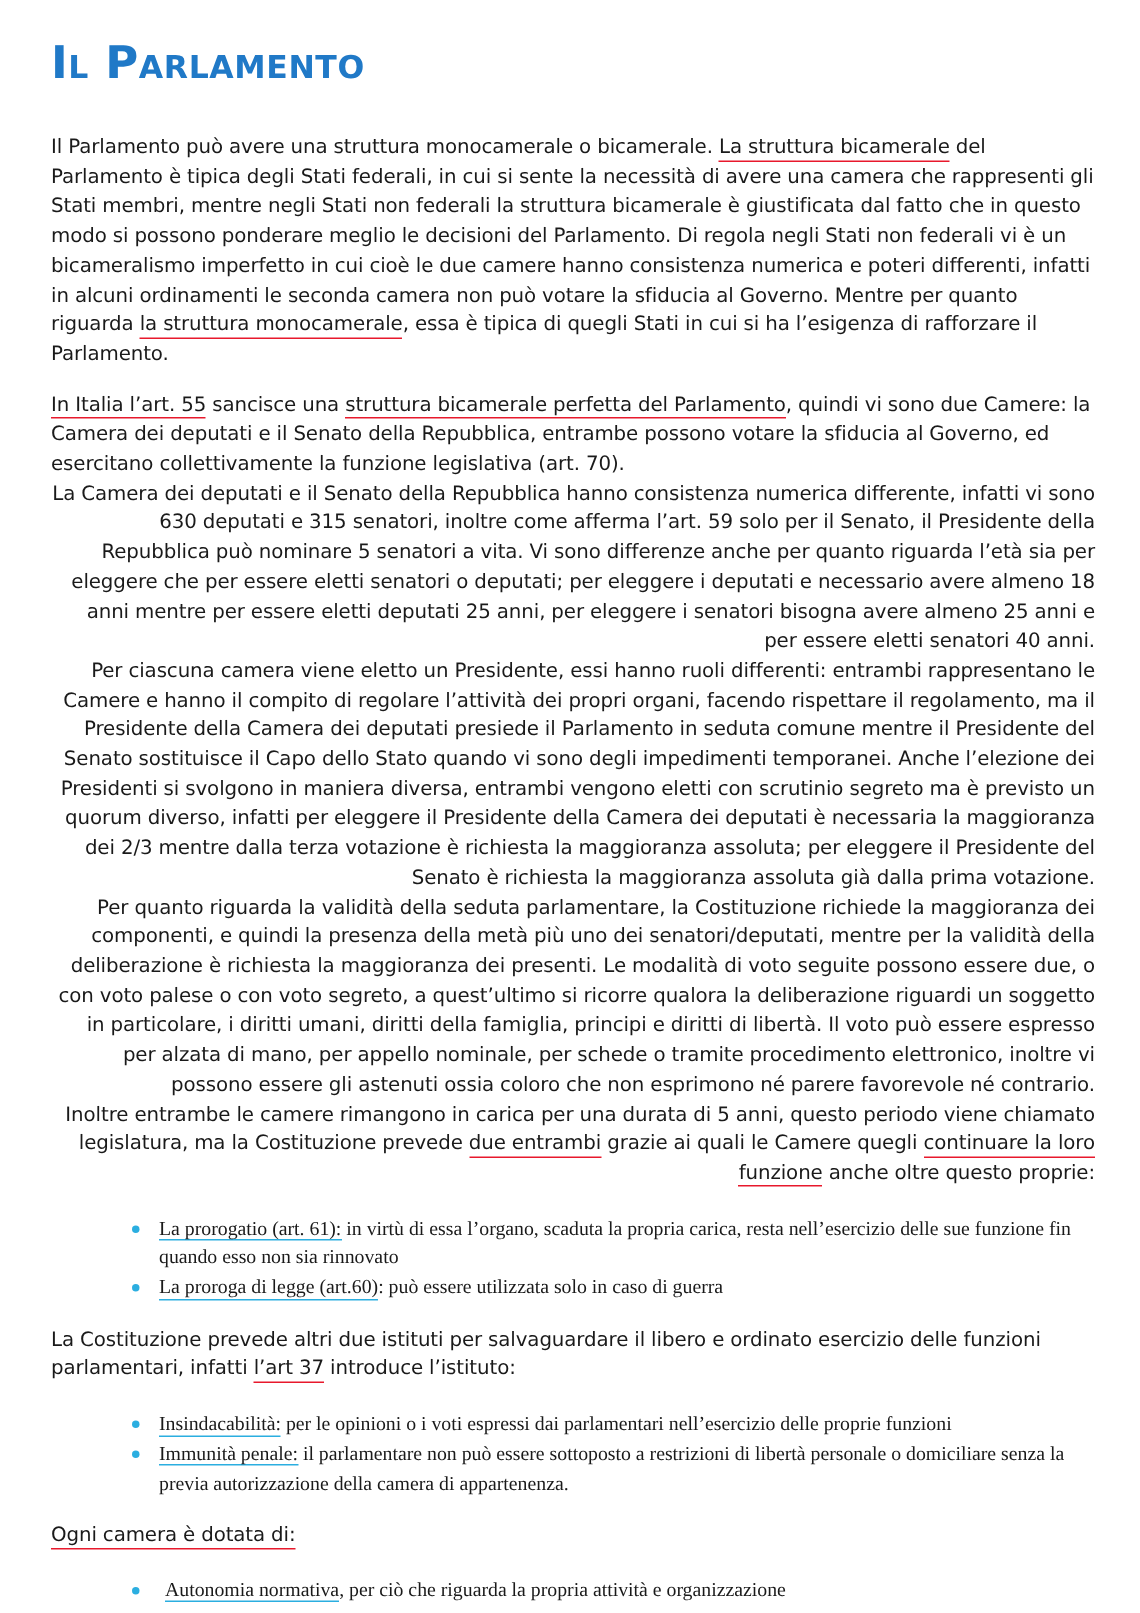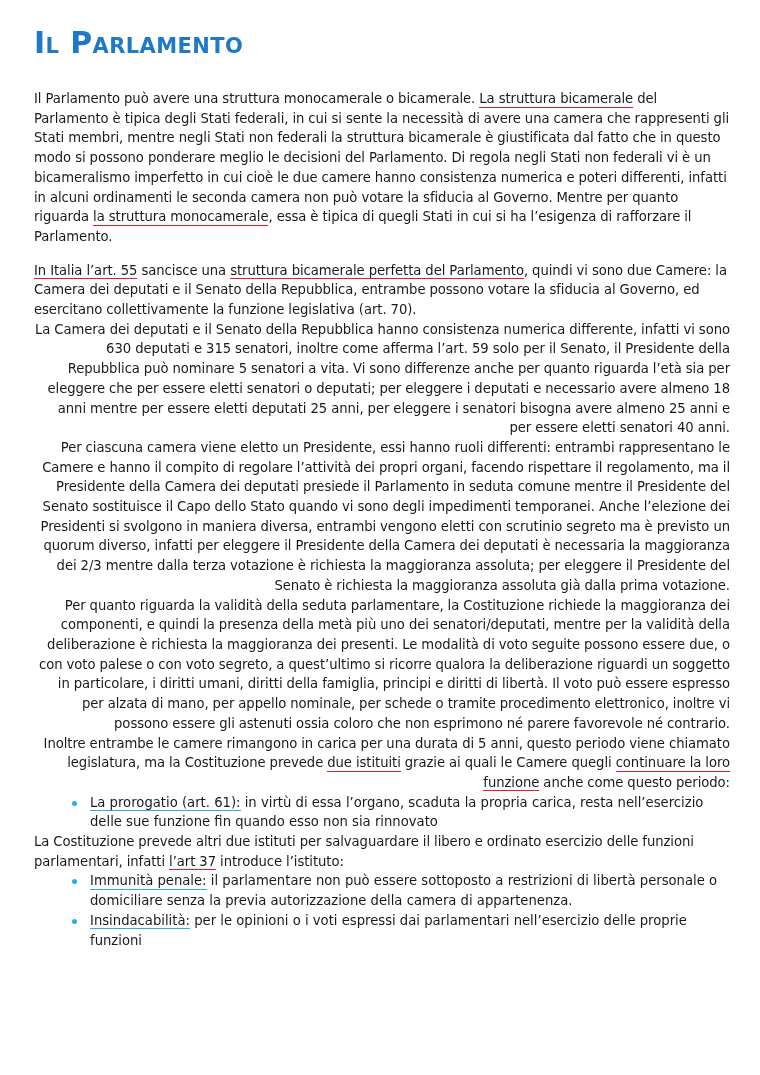--- a/index.html
+++ b/index.html
@@ -44,23 +44,24 @@
   .u-red {
     border-bottom: 1.6px solid #E8192C;
     padding-bottom: 0.5px;
     margin-top: 28px;
   }
   .u-cyan {
     border-bottom: 1.6px solid #2BAEE0;
     padding-bottom: 0.5px;
   }
   ul.bullets {
-    margin: 0;
+    margin: 16px;
     padding: 0;
     list-style: none;
+    font-family: Liberation Serif, serif;
   }
   ul.bullets li {
     position: relative;
     font-size: 13.2px;
     line-height: 19.7px;
     padding-left: 56px;
     margin: 0;
   }
   ul.bullets li::before {
     content: "";
@@ -87,28 +88,33 @@
 
   <p class="para"><span class="u-red">In Italia l’art. 55</span><span> sancisce una </span><span class="u-red">struttura bicamerale perfetta del Parlamento</span><span>, quindi vi sono due Camere: la Camera dei deputati e il Senato della Repubblica, entrambe possono votare la sfiducia al Governo, ed esercitano collettivamente la funzione legislativa (art. 70).</span></p>
 
   <p class="para"> La Camera dei deputati e il Senato della Repubblica hanno consistenza numerica differente, infatti vi sono 630 deputati e 315 senatori, inoltre come afferma l’art. 59 solo per il Senato, il Presidente della Repubblica può nominare 5 senatori a vita. Vi sono differenze anche per quanto riguarda l’età sia per eleggere che per essere eletti senatori o deputati; per eleggere i deputati e necessario avere almeno 18 anni mentre per essere eletti deputati 25 anni, per eleggere i senatori bisogna avere almeno 25 anni e per essere eletti senatori 40 anni.</p>
 
   <p class="para"> Per ciascuna camera viene eletto un Presidente, essi hanno ruoli differenti: entrambi rappresentano le Camere e hanno il compito di regolare l’attività dei propri organi, facendo rispettare il regolamento, ma il Presidente della Camera dei deputati presiede il Parlamento in seduta comune mentre il Presidente del Senato sostituisce il Capo dello Stato quando vi sono degli impedimenti temporanei. Anche l’elezione dei Presidenti si svolgono in maniera diversa, entrambi vengono eletti con scrutinio segreto ma è previsto un quorum diverso, infatti per eleggere il Presidente della Camera dei deputati è necessaria la maggioranza dei 2/3 mentre dalla terza votazione è richiesta la maggioranza assoluta; per eleggere il Presidente del Senato è richiesta la maggioranza assoluta già dalla prima votazione.</p>
 
 
   <p class="para">Per quanto riguarda la validità della seduta parlamentare, la Costituzione richiede la maggioranza dei componenti, e quindi la presenza della metà più uno dei senatori/deputati, mentre per la validità della deliberazione è richiesta la maggioranza dei presenti. Le modalità di voto seguite possono essere due, o con voto palese o con voto segreto, a quest’ultimo si ricorre qualora la deliberazione riguardi un soggetto in particolare, i diritti umani, diritti della famiglia, principi e diritti di libertà. Il voto può essere espresso per alzata di mano, per appello nominale, per schede o tramite procedimento elettronico, inoltre vi possono essere gli astenuti ossia coloro che non esprimono né parere favorevole né contrario.</p>
 
-  <p class="para"><span>Inoltre entrambe le camere rimangono in carica per una durata di 5 anni, questo periodo viene chiamato legislatura, ma la Costituzione prevede </span><span class="u-red">due istituiti</span><span> grazie ai quali le Camere quegli </span><span class="u-red">continuare la loro funzione</span><span> anche come questo periodo:</span></p>
+  <p class="para"><span>Inoltre entrambe le camere rimangono in carica per una durata di 5 anni, questo periodo viene chiamato legislatura, ma la Costituzione prevede </span><span class="u-red">due entrambi</span><span> grazie ai quali le Camere quegli </span><span class="u-red">continuare la loro funzione</span><span> anche oltre questo proprie:</span></p>
 
   <ul class="bullets">
     <li><span class="u-cyan">La prorogatio (art. 61):</span><span> in virtù di essa l’organo, scaduta la propria carica, resta nell’esercizio delle sue funzione fin quando esso non sia rinnovato</span></li>
+    <li><span class="u-cyan">La proroga di legge (art.60)</span><span>: può essere utilizzata solo in caso di guerra</span></li>
   </ul>
 
   <p class="para"><span>La Costituzione prevede altri due istituti per salvaguardare il libero e ordinato esercizio delle funzioni parlamentari, infatti </span><span class="u-red">l’art 37</span><span> introduce l’istituto:</span></p>
 
   <ul class="bullets">
+    <li><span class="u-cyan">Insindacabilità:</span><span> per le opinioni o i voti espressi dai parlamentari nell’esercizio delle proprie funzioni</span></li>
     <li><span class="u-cyan">Immunità penale:</span><span> il parlamentare non può essere sottoposto a restrizioni di libertà personale o domiciliare senza la previa autorizzazione della camera di appartenenza.</span></li>
-    <li><span class="u-cyan">Insindacabilità:</span><span> per le opinioni o i voti espressi dai parlamentari nell’esercizio delle proprie funzioni</span></li>
   </ul>
 
+  <p class="para"><span class="u-red">Ogni camera è dotata di:</span></p>
 
+  <ul class="bullets">
+    <li><span class="indent-first"></span><span class="u-cyan">Autonomia normativa</span><span>, per ciò che riguarda la propria attività e organizzazione</span></li>
+  </ul>
 
 </div>
 
 </body></html>

